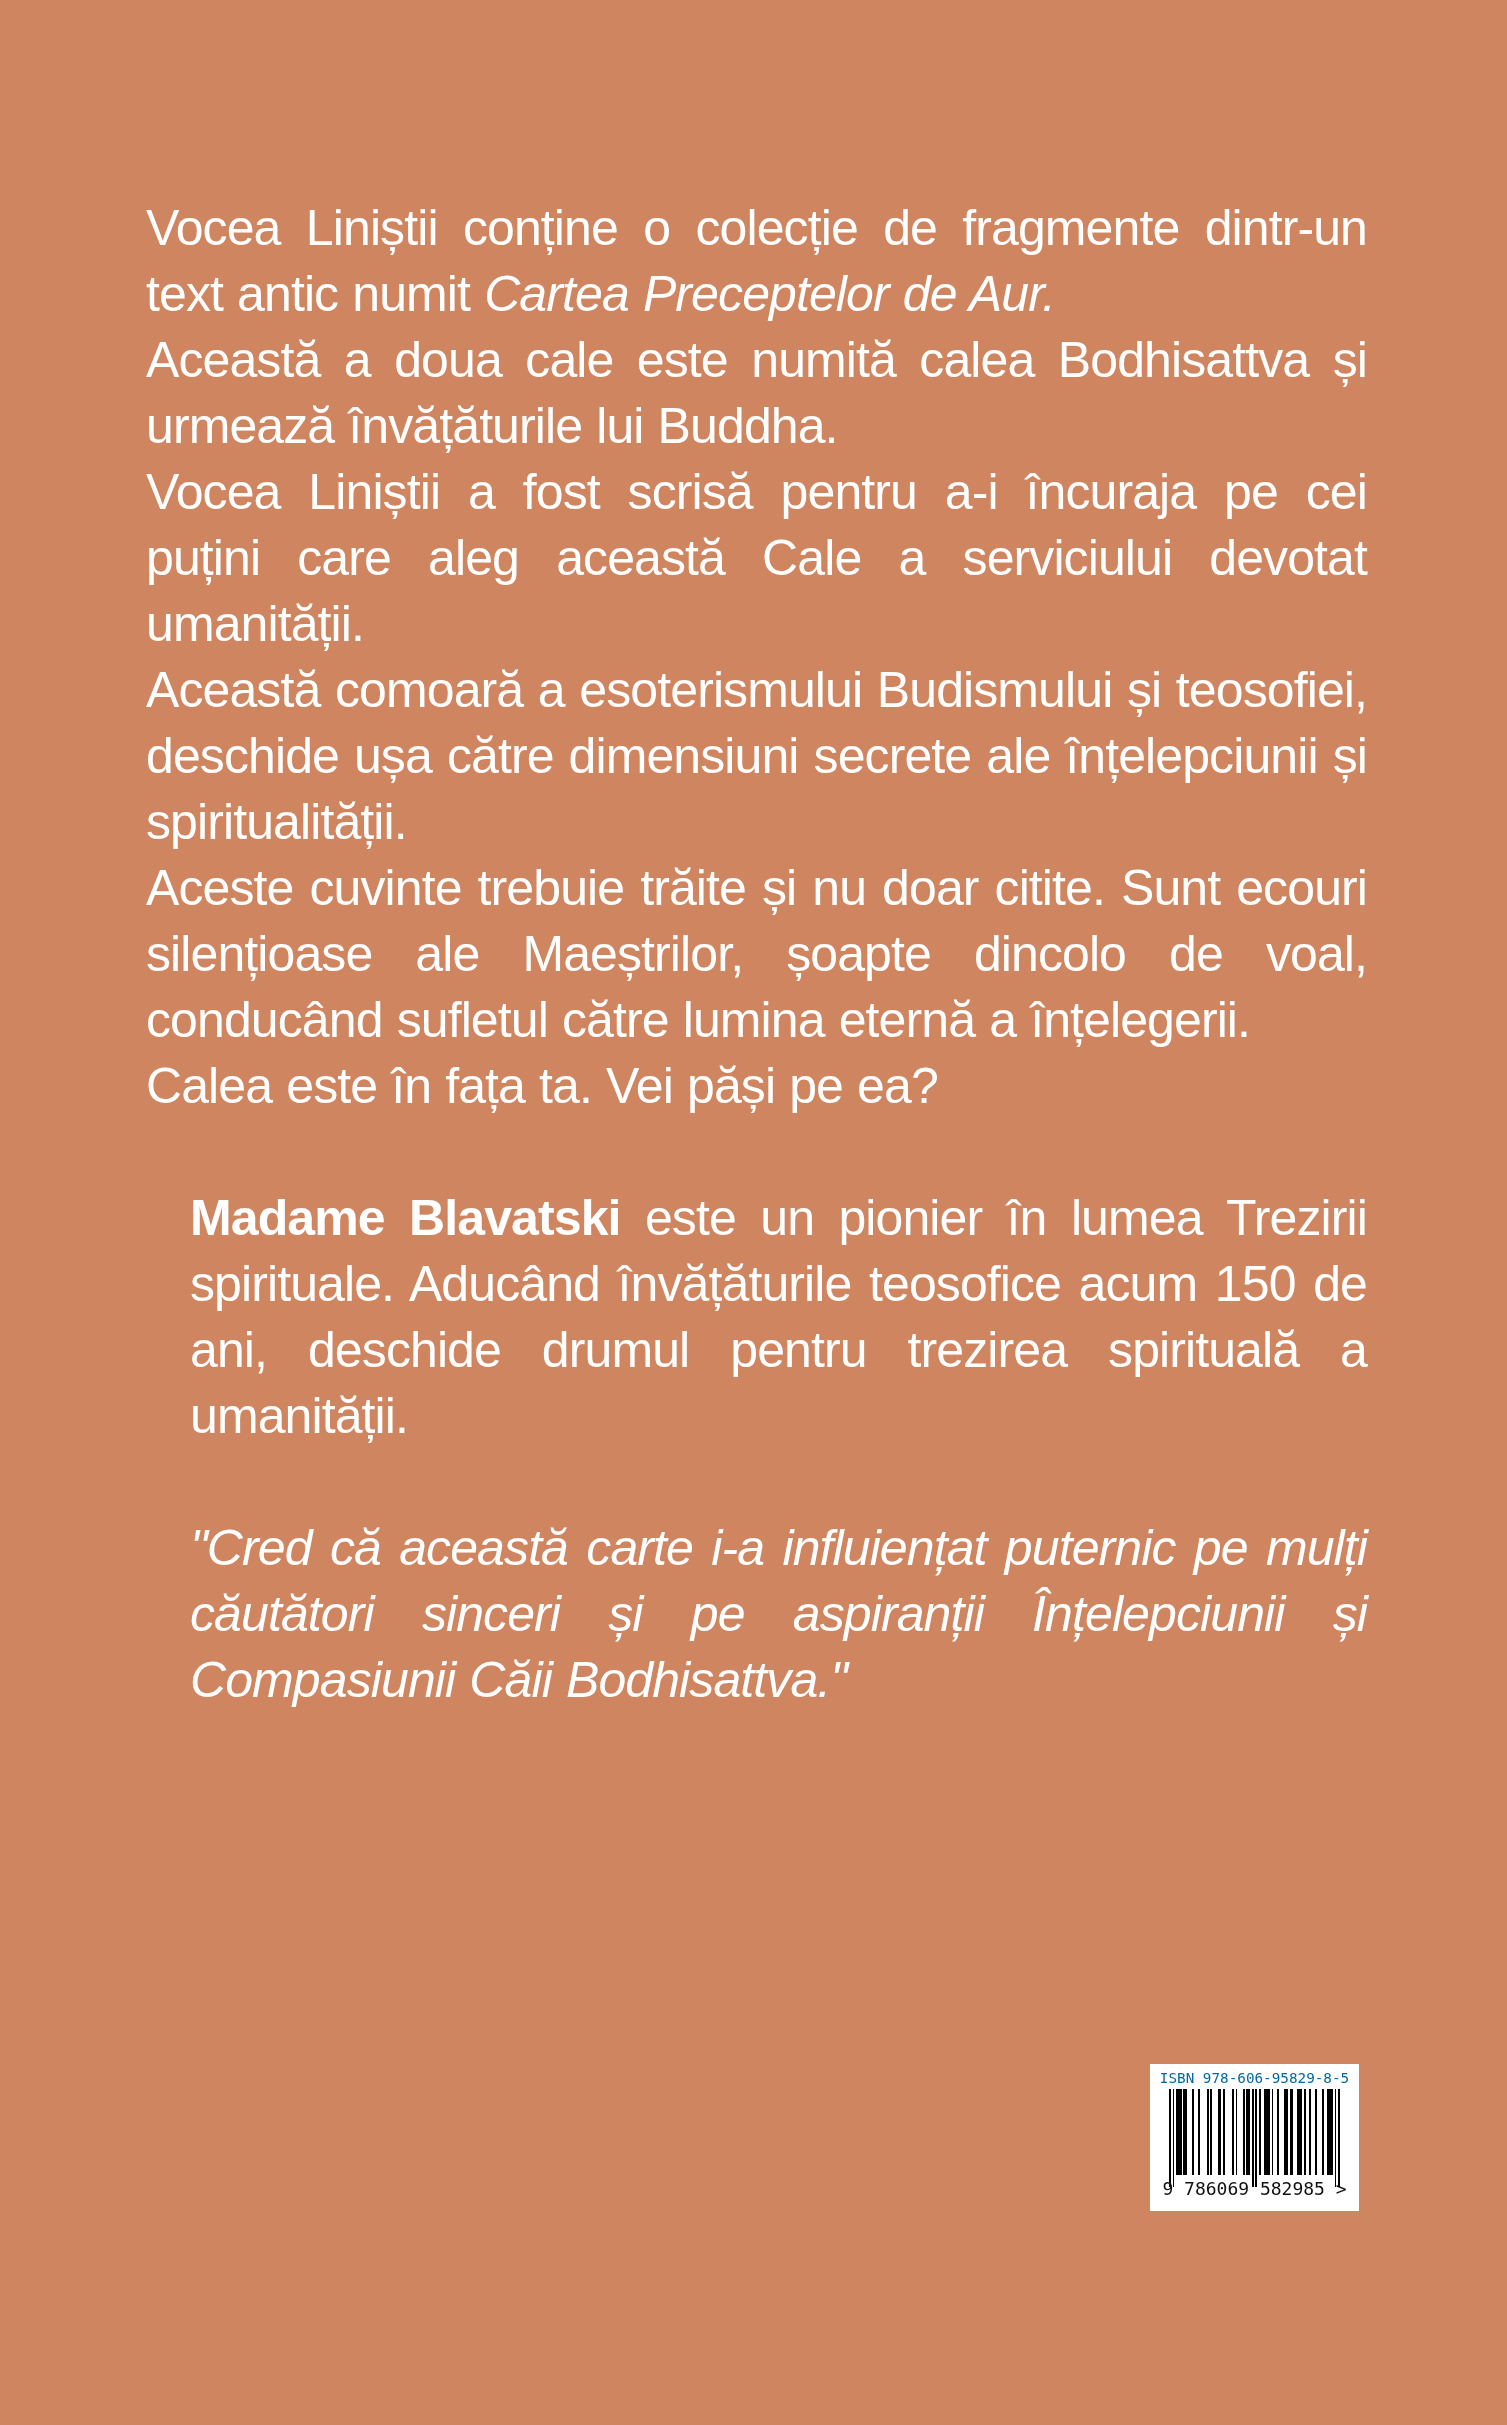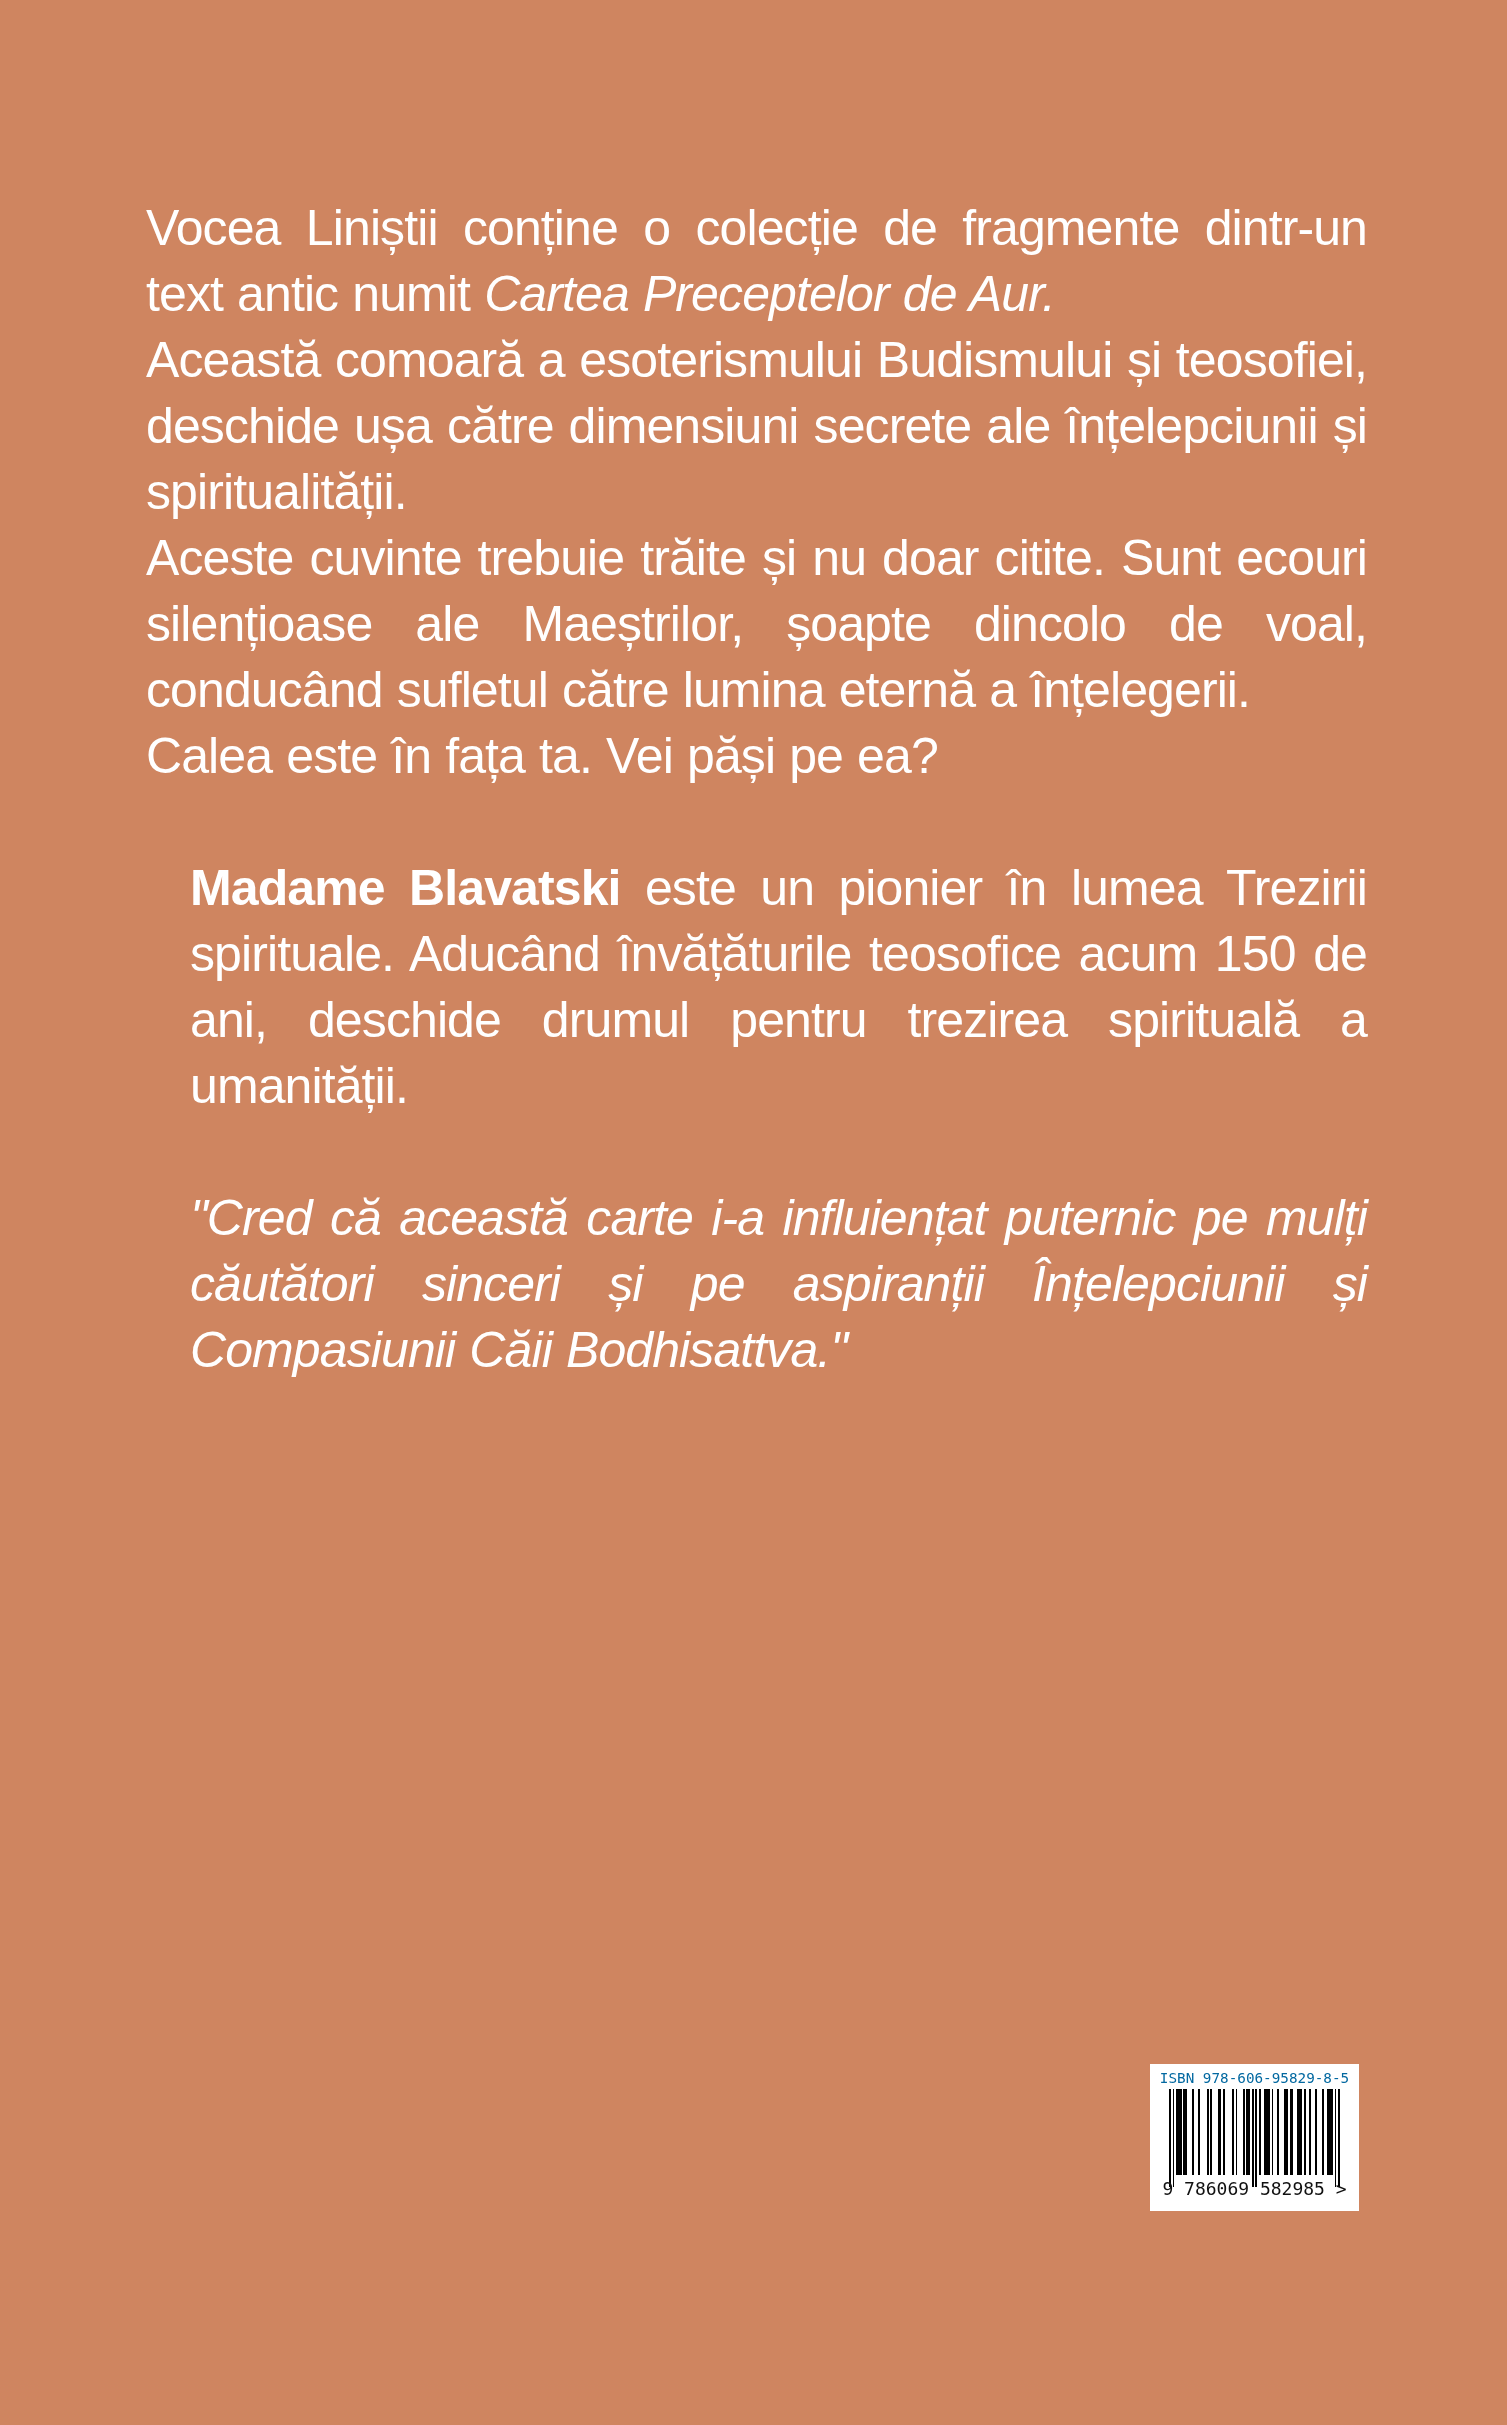--- a/index.html
+++ b/index.html
@@ -79,20 +79,22 @@
     margin-top: 1.1px;
   }
 </style>
 </head>
 <body>
 
 <div class="page">
 
   <div class="text-block">
       <p><span class="seg-normal">Vocea Liniștii conține o colecție de fragmente dintr-un text antic numit </span><span class="seg-italic">Cartea Preceptelor de Aur.</span></p>
+      <p><span class="seg-normal">Această a doua cale este numită calea Bodhisattva și urmează învățăturile lui Buddha.</span></p>
+      <p><span class="seg-normal">Vocea Liniștii a fost scrisă pentru a-i încuraja pe cei puțini care aleg această Cale a serviciului devotat umanității.</span></p>
       <p><span class="seg-normal">Această comoară a esoterismului Budismului și teosofiei, deschide ușa către dimensiuni secrete ale înțelepciunii și spiritualității.</span></p>
       <p><span class="seg-normal">Aceste cuvinte trebuie trăite și nu doar citite. Sunt ecouri silențioase ale Maeștrilor, șoapte dincolo de voal, conducând sufletul către lumina eternă a înțelegerii.</span></p>
       <p><span class="seg-normal">Calea este în fața ta. Vei păși pe ea?</span></p>
       <p class="gap-before"><span class="seg-bold">Madame Blavatski</span><span class="seg-normal"> este un pionier în lumea Trezirii spirituale. Aducând învățăturile teosofice acum 150 de ani, deschide drumul pentru trezirea spirituală a umanității.</span></p>
       <p class="gap-before"><span class="seg-italic">"Cred că această carte i-a influiențat puternic pe mulți căutători sinceri și pe aspiranții Înțelepciunii și Compasiunii Căii Bodhisattva."</span></p>
     </div>
 
   <div class="barcode-box">
     <div class="isbn-line">ISBN 978-606-95829-8-5</div>
     <div class="bars">

